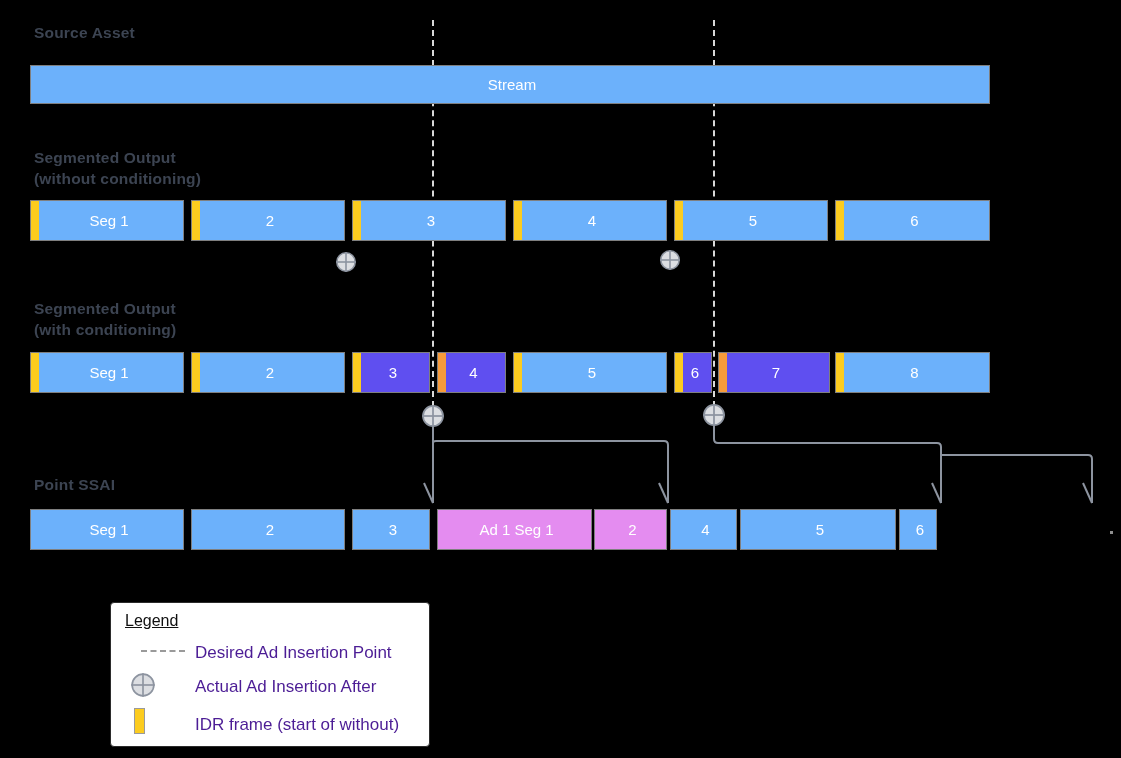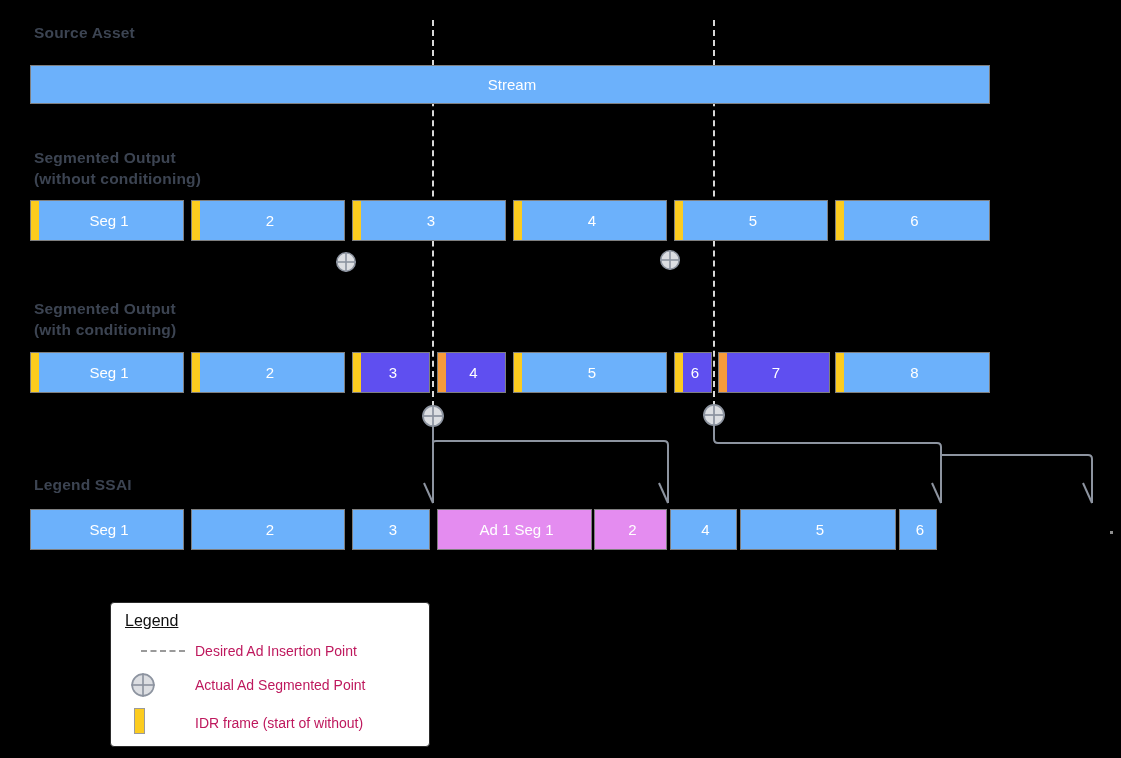--- a/index.html
+++ b/index.html
@@ -28,21 +28,21 @@
 
   .crosshair{position:absolute;width:22px;height:22px;}
 
   .connector{position:absolute;left:0;top:0;width:1121px;height:758px;
              pointer-events:none;}
 
   .legend{position:absolute;background:#ffffff;border:1px solid #2b2b2b;
           border-radius:4px;box-sizing:border-box;}
   .legend-title{position:absolute;left:14px;top:9px;font-size:16px;color:#101010;text-decoration:underline;}
   .legend-row{position:absolute;left:14px;height:26px;display:flex;align-items:center;}
-  .legend-text{position:absolute;font-size:14px;color:#be185d;white-space:nowrap;}
+  .legend-text{position:absolute;font-size:17px;color:#4c1d95;white-space:nowrap;}
   .lg-dash{position:absolute;width:44px;height:0;border-top:2px dashed #9a9a9a;}
   .lg-idr{position:absolute;width:11px;height:26px;background:#fccc1f;border:1px solid #9a9a9a;box-sizing:border-box;}
   .dot{position:absolute;width:3px;height:3px;background:#8f8f8f;}
 </style>
 </head>
 <body>
 
 <div class="stage">
 
   <div class="dashline" style="left:432px;top:20px;height:397px;"></div>
@@ -158,21 +158,21 @@
       <path d="M659,483 L668,503"></path>
 
       <path d="M714,426 L714,439 Q714,443 718,443 L937,443 Q941,443 941,447 L941,503"></path>
       <path d="M932,483 L941,503"></path>
 
       <path d="M941,455 L1088,455 Q1092,455 1092,459 L1092,503"></path>
       <path d="M1083,483 L1092,503"></path>
     </g>
   </svg>
 
-  <div class="row-label" style="left:34px;top:474px;">Legend SSAI</div>
+  <div class="row-label" style="left:34px;top:474px;">Point SSAI</div>
 
   <div class="bar blue" style="left:30px;top:509px;width:154px;height:41px;">
     <span class="cap">Seg 1</span>
   </div>
   <div class="bar blue" style="left:191px;top:509px;width:154px;height:41px;">
     <span class="cap">2</span>
   </div>
   <div class="bar blue" style="left:352px;top:509px;width:78px;height:41px;">
     <span class="cap">3</span>
   </div>
@@ -201,19 +201,19 @@
     </div>
     <div class="legend-text" style="left:84px;top:40px;">Desired Ad Insertion Point</div>
 
     <div class="legend-row" style="top:69px;left:19px;">
       <svg width="26" height="26" viewBox="0 0 22 22">
         <circle cx="11" cy="11" r="9.2" fill="#dcdee2" stroke="#8d94a0" stroke-width="1.4"></circle>
         <line x1="11" y1="1" x2="11" y2="21" stroke="#8d94a0" stroke-width="1.4"></line>
         <line x1="1" y1="11" x2="21" y2="11" stroke="#8d94a0" stroke-width="1.4"></line>
       </svg>
     </div>
-    <div class="legend-text" style="left:84px;top:74px;">Actual Ad Segmented Point</div>
+    <div class="legend-text" style="left:84px;top:74px;">Actual Ad Insertion After</div>
 
     <span class="lg-idr" style="left:23px;top:105px;"></span>
     <div class="legend-text" style="left:84px;top:112px;">IDR frame (start of without)</div>
   </div>
 
 </div>
 
 </body></html>

